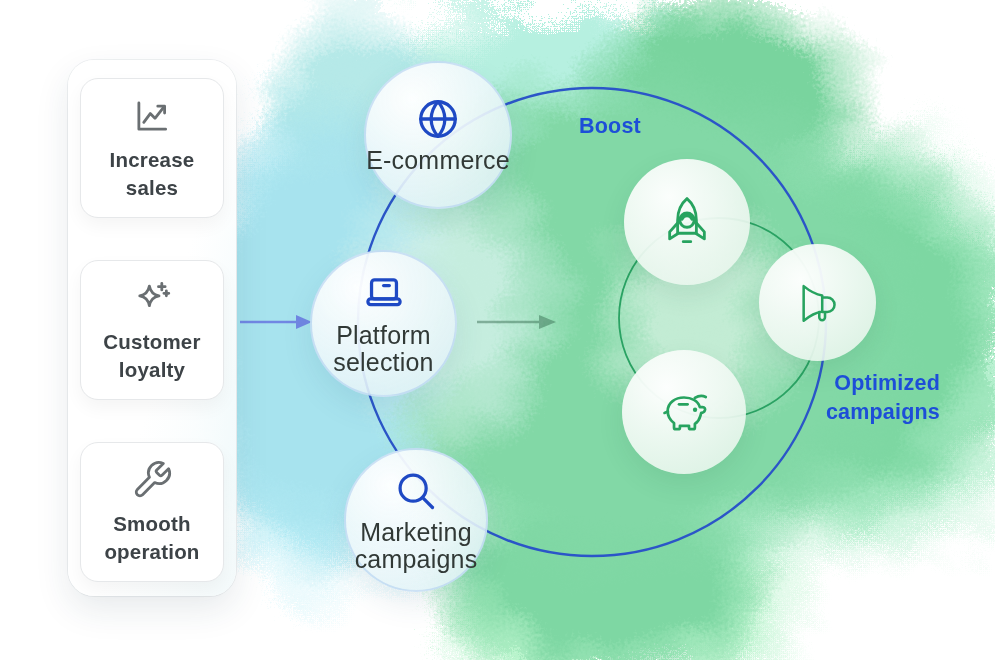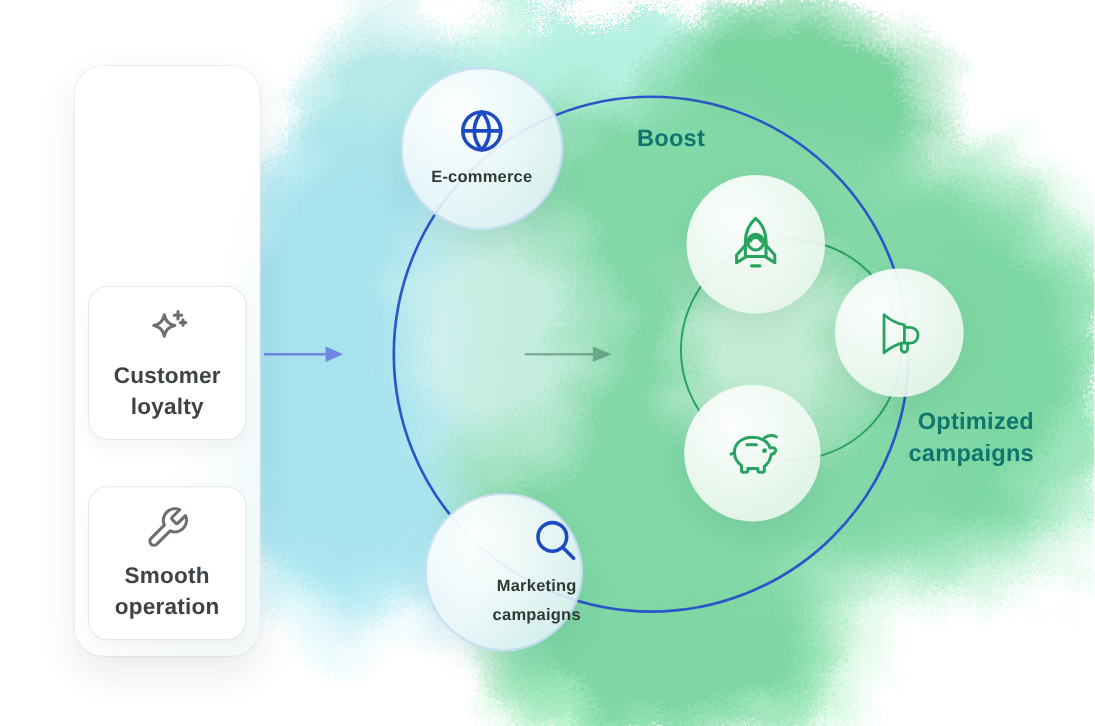--- a/index.html
+++ b/index.html
@@ -51,33 +51,33 @@
         justify-content:center;text-align:center;}
   .node.left{
     background:radial-gradient(circle at 32% 25%, rgba(255,255,255,.97), rgba(227,243,247,.88) 76%);
     border:2px solid rgba(172,204,238,.55);
     box-shadow:0 12px 30px rgba(40,90,120,.10);}
   .node.right{
     background:radial-gradient(circle at 36% 30%, rgba(255,255,255,.97), rgba(233,246,237,.90) 78%);
     box-shadow:0 10px 26px rgba(30,90,60,.10);}
   .node.left svg{color:#1e49c4;margin-bottom:5px;}
   .node.right svg{color:#27a35f;}
-  .node-label{font-size:15px;line-height:27px;font-weight:700;color:#313936;letter-spacing:.2px;}
+  .node-label{font-size:25px;line-height:27px;font-weight:400;color:#313936;letter-spacing:.2px;}
   .node-label span{display:block;}
 
   .n-ecom{left:364px;top:61px;width:144px;height:144px;}
   .n-platform{left:310px;top:250px;width:143px;height:143px;}
-  .n-marketing{left:386px;top:448px;width:140px;height:140px;align-items:flex-end;}
+  .n-marketing{left:344px;top:448px;width:140px;height:140px;}
   .n-rocket{left:624px;top:159px;width:126px;height:126px;}
   .n-piggy{left:622px;top:350px;width:124px;height:124px;}
   .n-megaphone{left:759px;top:244px;width:117px;height:117px;}
 
   
   .out-label{position:absolute;text-align:center;font-size:21.5px;font-weight:600;
-             line-height:29px;color:#0f766e;letter-spacing:.2px;}
+             line-height:29px;color:#1d4ed8;letter-spacing:.2px;}
   .out-label span{display:block;}
   .l-boost{left:540px;top:112px;width:140px;}
   .l-cost{left:526px;top:447px;width:140px;}
   .l-optimized{left:784px;top:369px;width:156px;text-align:right;}
 </style>
 </head>
 <body>
 
 <div class="stage">
 
@@ -109,20 +109,31 @@
       <path d="M296,315 L312,322 L296,329 Z" fill="#7187e3"></path>
     </g>
     <g opacity="0.45">
       <line x1="477" y1="322" x2="540" y2="322" stroke="#2e6448" stroke-width="2.4"></line>
       <path d="M539,315 L556,322 L539,329 Z" fill="#2e6448"></path>
     </g>
   </svg>
 
   <div class="goal-panel">
 
+    <div class="goal-card c1">
+      <svg width="42" height="42" viewBox="0 0 24 24" fill="none" stroke="currentColor" stroke-width="1.6" stroke-linecap="round" stroke-linejoin="round">
+        <path d="M4.5 4.5 V 19.5 H 19.8"></path>
+        <path d="M7.3 15.6 L 11 10.6 L 13.7 13.3 L 18.6 7.1"></path>
+        <path d="M15.3 6.4 H 19.2 V 10.3"></path>
+      </svg>
+      <div class="card-label">
+        <span>Increase</span>
+        <span>sales</span>
+      </div>
+    </div>
 
     <div class="goal-card c3">
       <svg width="42" height="42" viewBox="0 0 24 24" fill="none" stroke="currentColor" stroke-width="1.6" stroke-linecap="round" stroke-linejoin="round">
         <path d="M14.7 6.3a1 1 0 0 0 0 1.4l1.6 1.6a1 1 0 0 0 1.4 0l3.77-3.77a6 6 0 0 1-7.94 7.94l-6.91 6.91a2.12 2.12 0 0 1-3-3l6.91-6.91a6 6 0 0 1 7.94-7.94l-3.76 3.76z"></path>
       </svg>
       <div class="card-label">
         <span>Smooth</span>
         <span>operation</span>
       </div>
     </div>
@@ -144,20 +155,31 @@
     <svg width="46" height="46" viewBox="0 0 24 24" fill="none" stroke="currentColor" stroke-width="1.7" stroke-linecap="round" stroke-linejoin="round">
       <circle cx="12" cy="12" r="9"></circle>
       <path d="M3 12h18"></path>
       <path d="M12 3a13.9 13.9 0 0 1 3.6 9 13.9 13.9 0 0 1-3.6 9 13.9 13.9 0 0 1-3.6-9A13.9 13.9 0 0 1 12 3z"></path>
     </svg>
     <div class="node-label">
       <span>E-commerce</span>
     </div>
   </div>
 
+  <div class="node left n-platform">
+    <svg width="46" height="46" viewBox="0 0 24 24" fill="none" stroke="currentColor" stroke-width="1.7" stroke-linecap="round" stroke-linejoin="round">
+      <rect x="5.5" y="4.6" width="13" height="10" rx="1.6"></rect>
+      <path d="M11.8 7.6 h 3"></path>
+      <rect x="3.6" y="14.6" width="16.8" height="2.9" rx="1.4"></rect>
+    </svg>
+    <div class="node-label">
+      <span>Platform</span>
+      <span>selection</span>
+    </div>
+  </div>
 
   <div class="node left n-marketing">
     <svg width="46" height="46" viewBox="0 0 24 24" fill="none" stroke="currentColor" stroke-width="1.7" stroke-linecap="round" stroke-linejoin="round">
       <circle cx="10.5" cy="10.5" r="6.8"></circle>
       <path d="m15.6 15.6 5 5"></path>
     </svg>
     <div class="node-label">
       <span>Marketing</span>
       <span>campaigns</span>
     </div>

